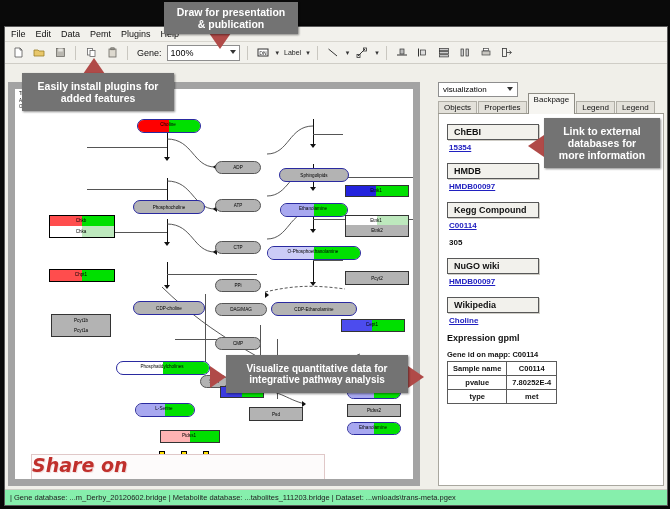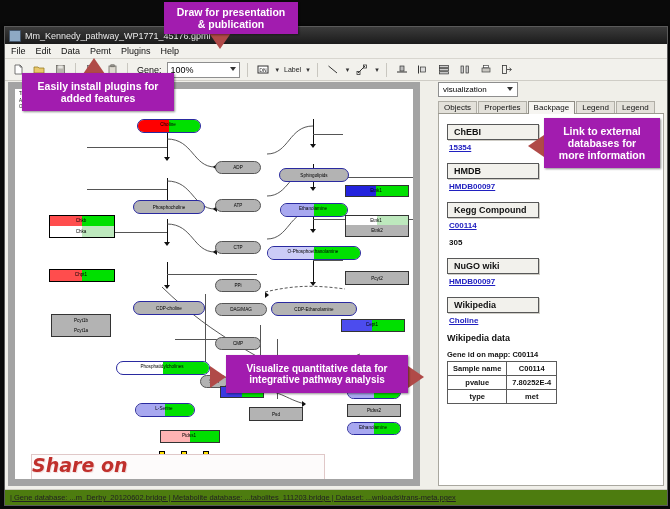--- a/index.html
+++ b/index.html
@@ -28,45 +28,45 @@
   
   .body{position:absolute;left:0;top:53px;right:0;bottom:17px;display:flex;}
   .canvaspane{position:relative;flex:1;background:#fff;border:7px solid #a3a3a3;margin:2px 16px 2px 3px;overflow:hidden;}
   .sidepane{width:226px;margin:2px 3px 2px 2px;display:flex;flex-direction:column;}
 
   .vissel{height:13px;border:1px solid #8e8e8e;background:#fff;font-size:8px;display:flex;align-items:center;padding-left:4px;position:relative;margin:0 0 2px 0;width:74px;}
   .vissel .arr{position:absolute;right:4px;top:4px;border-left:3px solid transparent;border-right:3px solid transparent;border-top:4px solid #333;}
 
   .tabstrip{display:flex;align-items:flex-end;height:14px;border-bottom:1px solid #9b998f;}
   .tab{font-size:8px;padding:1px 5px;border:1px solid #b0aea6;border-bottom:none;background:#e3e1da;margin-right:1px;color:#111;text-align:right;}
-  .tab.active{background:#f6f5f1;border-color:#8e8c84;position:relative;top:1px;padding-bottom:2px;}
+  .tab.active{background:#f6f5f1;border-color:#8e8c84;position:relative;top:1px;padding-bottom:10px;}
 
   .backpage{flex:1;background:#fff;border:1px solid #a9a79f;border-top:none;overflow:hidden;position:relative;padding:7px 0 0 8px;}
   .dbhdr{display:inline-block;min-width:78px;border:1px solid #585858;background:#f2f1ec;font-size:9px;font-weight:bold;color:#111;padding:2px 6px;margin-bottom:3px;box-shadow:1px 1px 0 #cfcdc6;}
   .dblink{font-size:8px;color:#2020c0;text-decoration:underline;font-weight:bold;display:block;margin:0 0 8px 2px;}
   .dbplain{font-size:8px;color:#111;display:block;margin:0 0 8px 2px;font-weight:bold;}
   .exprhdr{font-size:9px;font-weight:bold;color:#111;margin:2px 0 7px 0;}
   .geneid{font-size:7.5px;color:#111;font-weight:bold;margin-bottom:2px;}
   table.expr{border-collapse:collapse;font-size:7.5px;}
   table.expr td{border:1px solid #5a5a5a;padding:2px 5px;text-align:center;color:#111;font-weight:bold;background:#fff;}
 
-  .statusbar{position:absolute;left:0;right:0;bottom:0;height:15px;background:#4d7c0f;border-top:1px solid #cfcdc6;font-size:7.5px;color:#222;display:flex;align-items:center;padding-left:5px;text-decoration:underline;}
+  .statusbar{position:absolute;left:0;right:0;bottom:0;height:15px;background:#86efac;border-top:1px solid #cfcdc6;font-size:7.5px;color:#222;display:flex;align-items:center;padding-left:5px;}
   .meta{position:absolute;border:1px solid #2a2aa0;border-radius:7px;background:#b3b3b3;display:flex;align-items:center;justify-content:center;font-size:4.6px;color:#000;overflow:hidden;}
   .gnode{position:absolute;border:1px solid #444;background:#b3b3b3;display:flex;align-items:center;justify-content:center;font-size:4.6px;color:#000;}
   .cof{position:absolute;border:1px solid #555;border-radius:7px;background:#b3b3b3;display:flex;align-items:center;justify-content:center;font-size:4.6px;color:#000;}
   .txtover{position:absolute;font-size:4.6px;color:#000;z-index:6;white-space:nowrap;text-align:center;}
   .ln{position:absolute;background:#555;}
   .arrowdn{position:absolute;width:0;height:0;border-left:3px solid transparent;border-right:3px solid transparent;border-top:4px solid #111;}
   .arrowlt{position:absolute;width:0;height:0;border-top:3px solid transparent;border-bottom:3px solid transparent;border-right:4px solid #111;}
 
   .half{position:absolute;top:0;bottom:0;}
   .selhandles span{position:absolute;width:4px;height:4px;background:#ffe000;border:1px solid #000;}
 
   
-  .callout{position:absolute;background:#a21caf;color:#fff;font-weight:bold;text-align:center;
+  .callout{position:absolute;background:#737373;color:#fff;font-weight:bold;text-align:center;
            display:flex;align-items:center;justify-content:center;z-index:40;
            box-shadow:1px 1px 2px rgba(0,0,0,.45);line-height:1.15;}
   .tri{position:absolute;width:0;height:0;z-index:39;}
   .tri.down{border-left:11px solid transparent;border-right:11px solid transparent;border-top:16px solid #b04a48;}
   .tri.up{border-left:11px solid transparent;border-right:11px solid transparent;border-bottom:16px solid #b04a48;}
   .tri.left{border-top:11px solid transparent;border-bottom:11px solid transparent;border-right:16px solid #b04a48;}
   .tri.right{border-top:11px solid transparent;border-bottom:11px solid transparent;border-left:16px solid #b04a48;}
 
   .sharebox{position:absolute;left:20px;top:418px;width:292px;height:42px;
             border:1px solid #e0c8c8;background:#fdfbfb;display:flex;align-items:center;justify-content:center;z-index:45;}
@@ -74,24 +74,20 @@
                  text-shadow:1px 1px 0 #f3dede;font-family:"DejaVu Sans",sans-serif;}
   .metahdr{position:absolute;left:4px;top:2px;font-size:4.5px;color:#111;line-height:1.45;}
 </style>
 </head>
 <body>
 
 <div id="root">
 
   <div class="appwin">
 
-    <div class="titlebar">
-      <div class="tb-ico"></div>
-      <div class="tb-txt">Mm_Kennedy_pathway_WP1771_45176.gpml</div>
-    </div>
 
     <div class="menubar">
       <span>File</span>
       <span>Edit</span>
       <span>Data</span>
       <span>Pemt</span>
       <span>Plugins</span>
       <span>Help</span>
     </div>
 
@@ -473,21 +469,21 @@
           <a class="dblink" href="#">C00114</a>
 
           <span class="dbplain">305</span>
 
           <div class="dbhdr">NuGO wiki</div>
           <a class="dblink" href="#">HMDB00097</a>
 
           <div class="dbhdr">Wikipedia</div>
           <a class="dblink" href="#">Choline</a>
 
-          <div class="exprhdr">Wikipedia data</div>
+          <div class="exprhdr">Expression gpml</div>
           <div class="geneid">Gene id on mapp: C00114</div>
 
           <table class="expr">
             <tbody>
                 <tr>
               <td>Sample name</td>
               <td>C00114</td>
             </tr>
             <tr>
               <td>pvalue</td>

